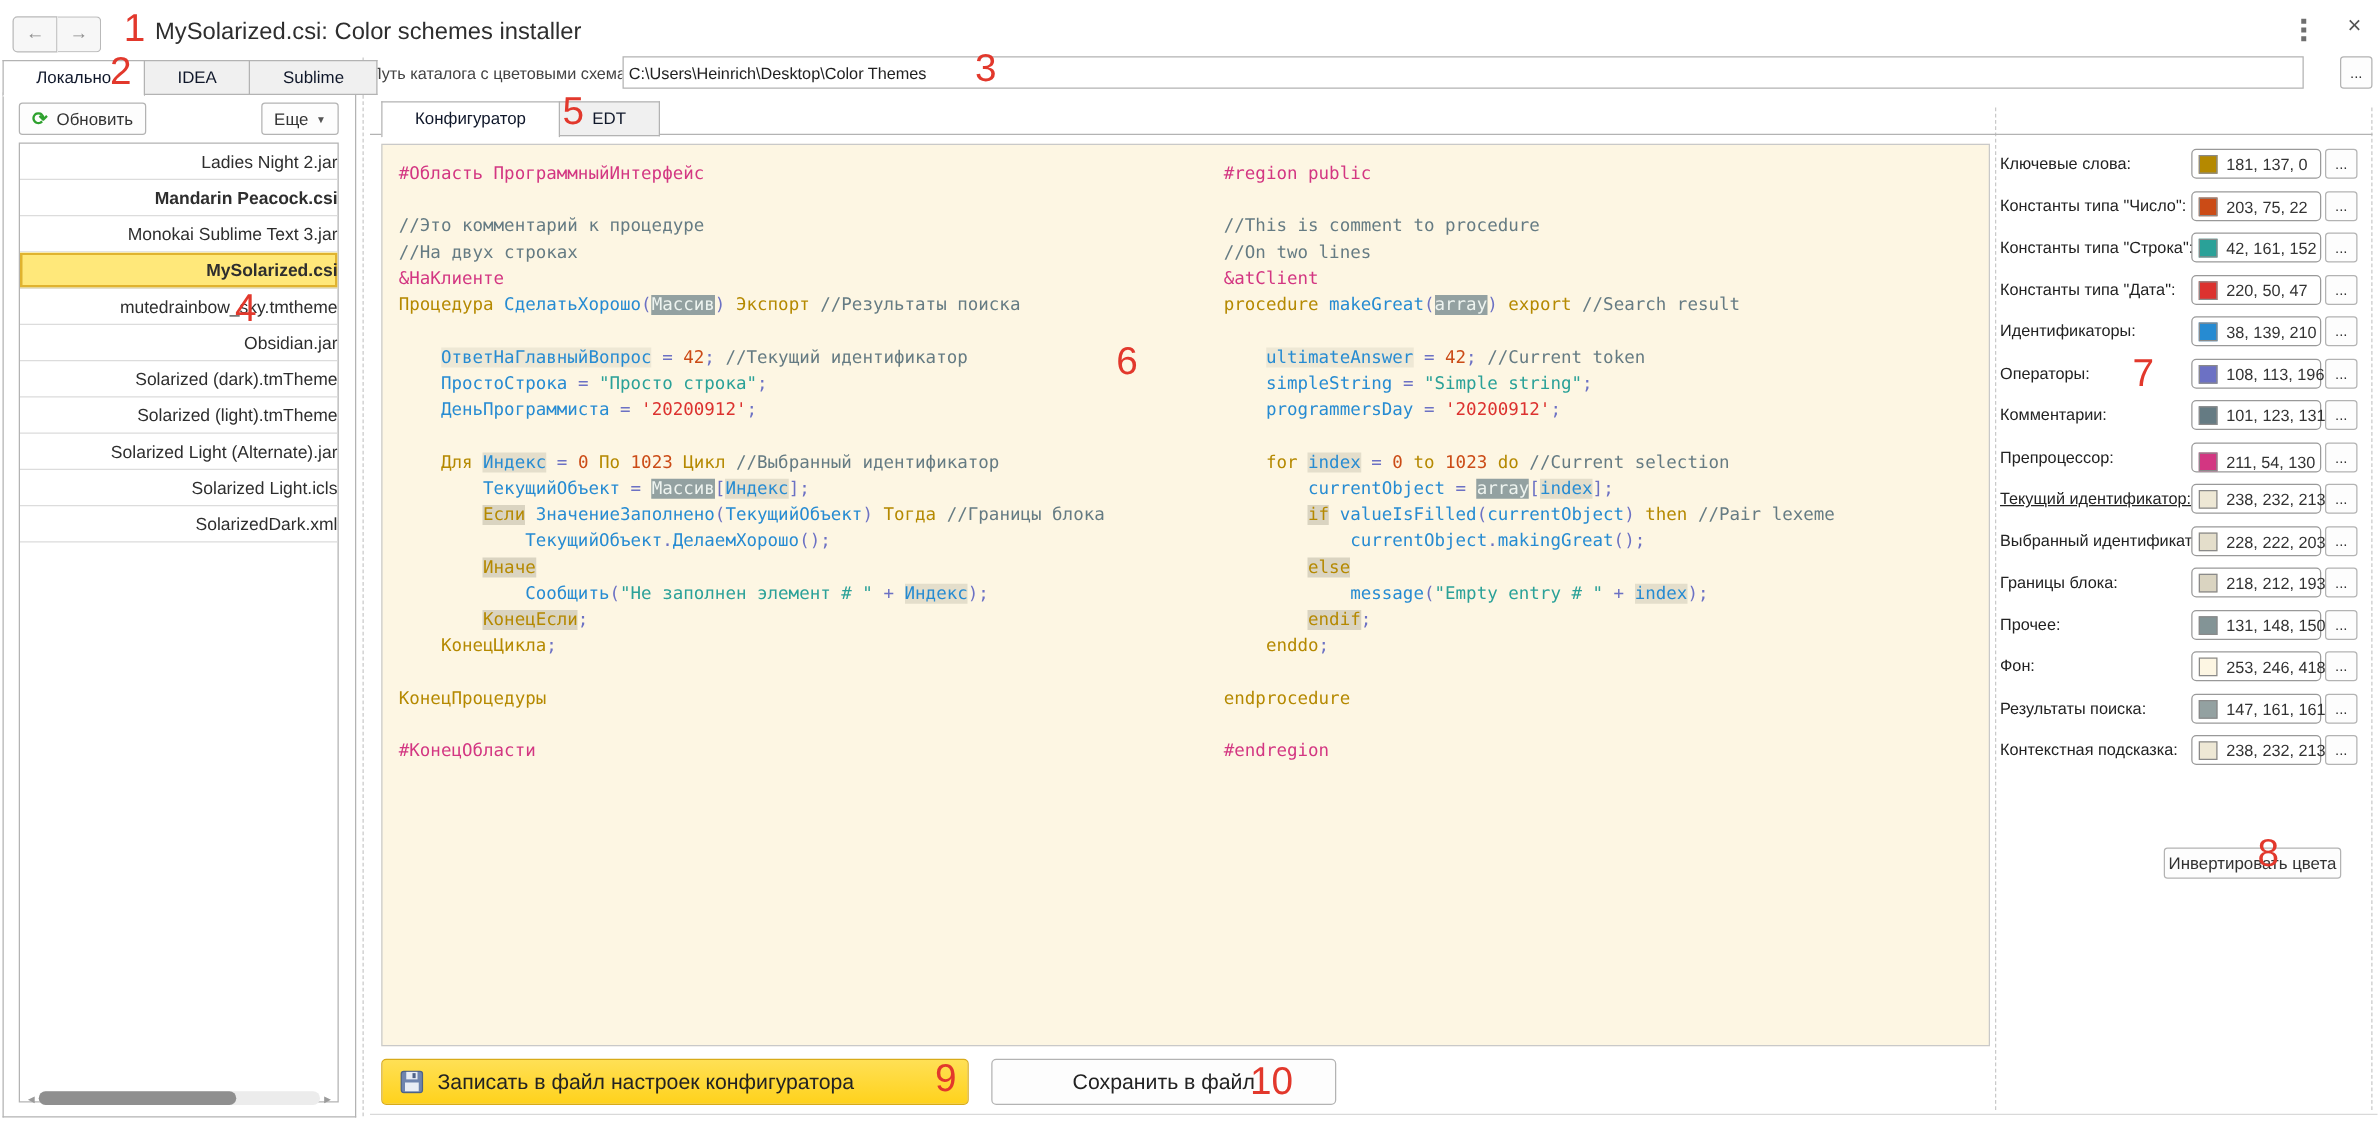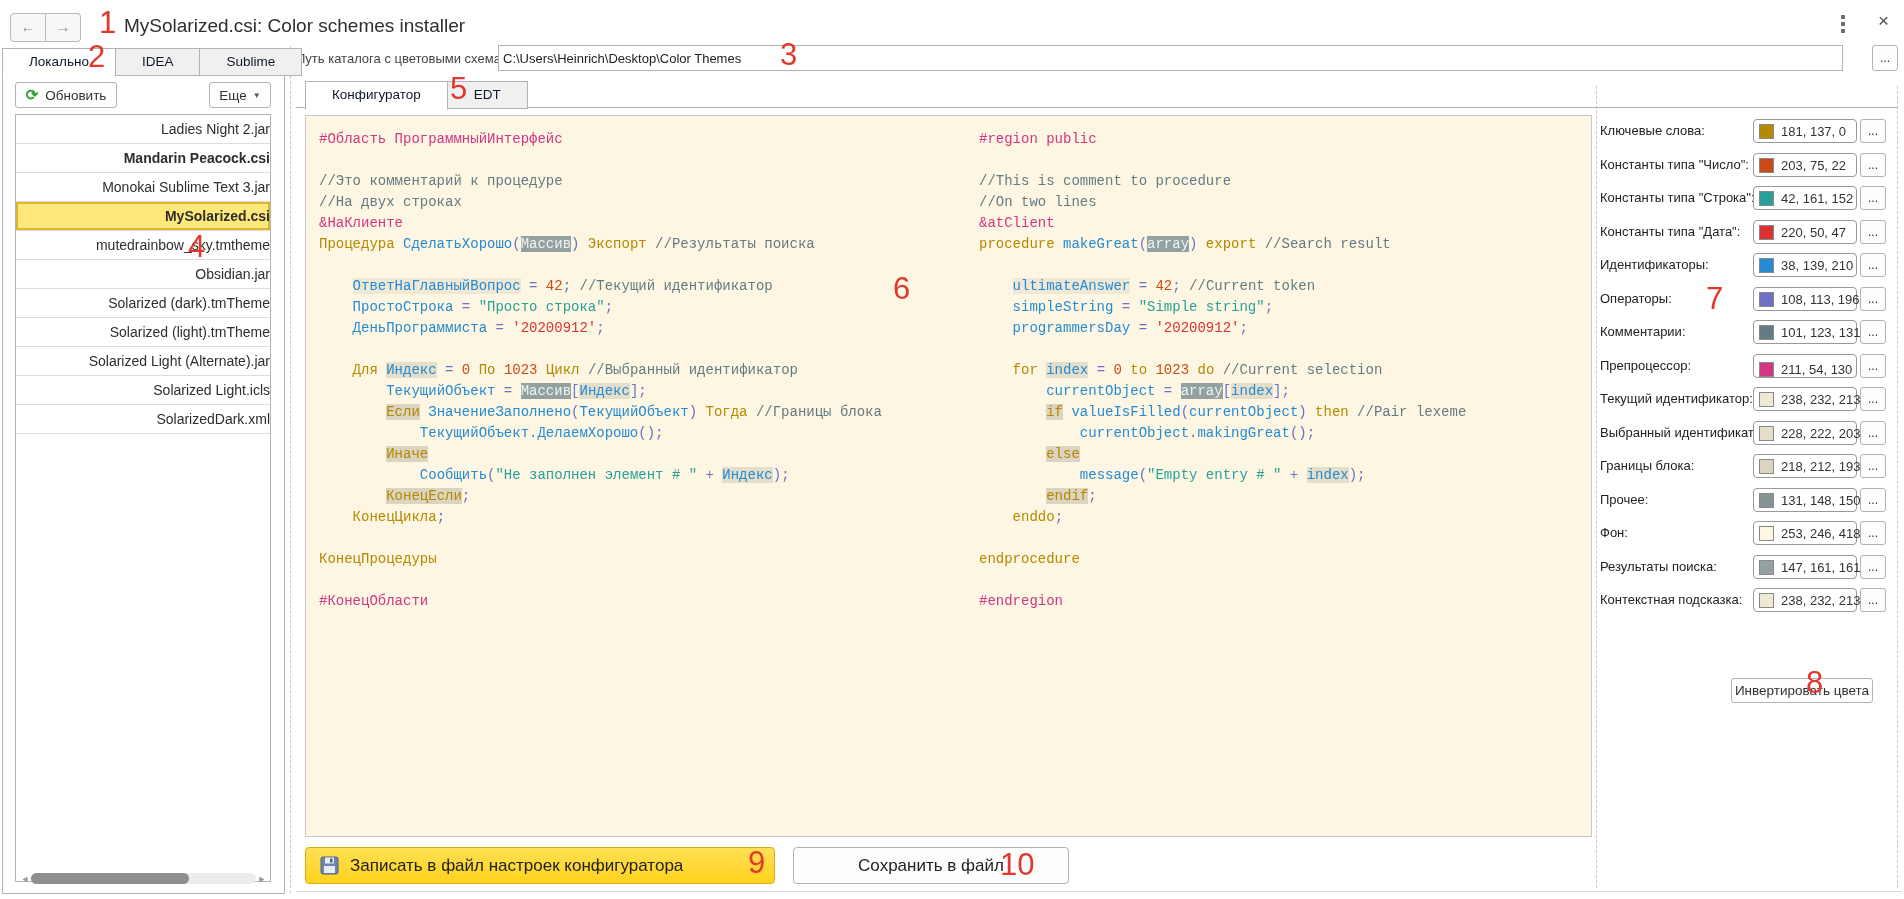--- a/index.html
+++ b/index.html
@@ -55,21 +55,21 @@
   .path-label{position:absolute;left:296px;top:51px;font-size:13px;color:#444;white-space:nowrap;}
   .path-input{position:absolute;left:498px;top:45px;width:1335px;height:24px;border:1px solid #b3b3b3;
               font-size:13px;padding:0 4px;color:#222;font-family:"Liberation Sans",sans-serif;box-sizing:content-box;}
   .browse-btn{position:absolute;left:1872px;top:45px;width:26px;height:26px;font-size:12px;}
 
   .code-panel{position:absolute;left:305px;top:115px;width:1287px;height:722px;background:var(--bg,#FDF6E3);
               border:1px solid #c9c9c9;box-sizing:border-box;}
   .code{position:absolute;top:13px;font-family:"DejaVu Sans Mono",monospace;font-size:14px;white-space:pre;}
   #code-left{left:13px;}
   #code-right{left:673px;}
-  .cl{height:21px;line-height:21px;font-family:Liberation Mono, monospace;}
+  .cl{height:21px;line-height:21px;}
   .c-kw{color:var(--kw);} .c-num{color:var(--num);} .c-str{color:var(--str);} .c-date{color:var(--date);}
   .c-id{color:var(--id);} .c-op{color:var(--op);} .c-com{color:var(--com);} .c-pre{color:var(--pre);}
   .c-pl{color:var(--com);}
   .b-cur{background:var(--cur);} .b-sel{background:var(--sel);} .b-blk{background:var(--blk);}
   .b-srch{background:var(--srch);color:#eef4f0;}
 
   .save-config-btn{position:absolute;left:305px;top:847px;width:470px;height:37px;border-radius:4px;
        background:linear-gradient(#ffe055,#ffd21c);border:1px solid #d8ab19;display:flex;align-items:center;
        gap:11px;padding:0 14px;font-size:17px;color:#222;box-sizing:border-box;cursor:pointer;white-space:nowrap;}
   .save-file-btn{position:absolute;left:793px;top:847px;width:276px;height:37px;border-radius:4px;
@@ -218,21 +218,21 @@
         <span class="sw" style="background: rgb(101, 123, 131);"></span>
         <span class="rgb">101, 123, 131</span>
       </div>
       <div class="btn cmore-btn" style="top: 320px;">...</div>
       <div class="crow-label" style="top: 354px;">Препроцессор:</div>
       <div class="cval-btn" style="top: 354px; align-items: flex-end;">
         <span class="sw" style="background: rgb(211, 54, 130);"></span>
         <span class="rgb">211, 54, 130</span>
       </div>
       <div class="btn cmore-btn" style="top: 354px;">...</div>
-      <div class="crow-label" style="top: 387px;">Текущий идентификатор:</div>
+      <div class="crow-label" style="top: 387px; text-decoration: underline;">Текущий идентификатор:</div>
       <div class="cval-btn" style="top: 387px;">
         <span class="sw" style="background: rgb(238, 232, 213);"></span>
         <span class="rgb">238, 232, 213</span>
       </div>
       <div class="btn cmore-btn" style="top: 387px;">...</div>
       <div class="crow-label" style="top: 421px;">Выбранный идентификатор:</div>
       <div class="cval-btn" style="top: 421px;">
         <span class="sw" style="background: rgb(228, 222, 203);"></span>
         <span class="rgb">228, 222, 203</span>
       </div>

